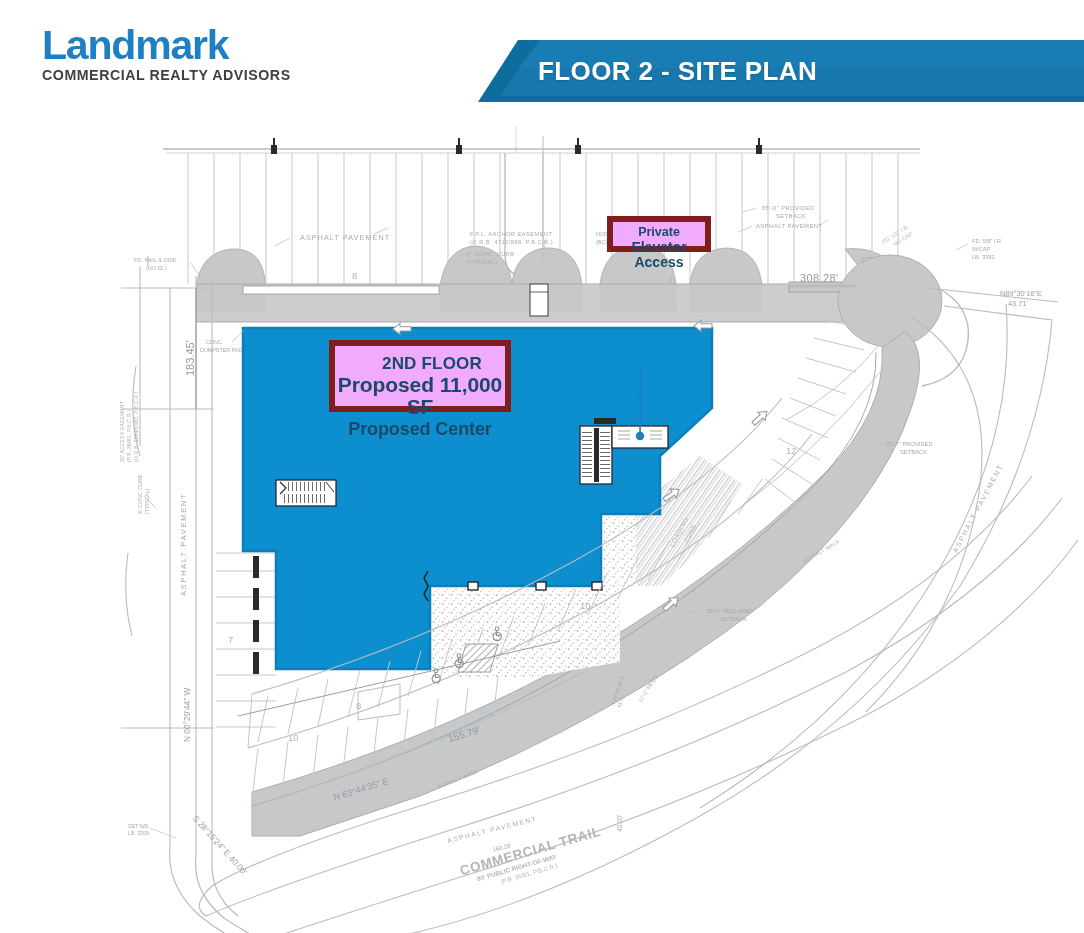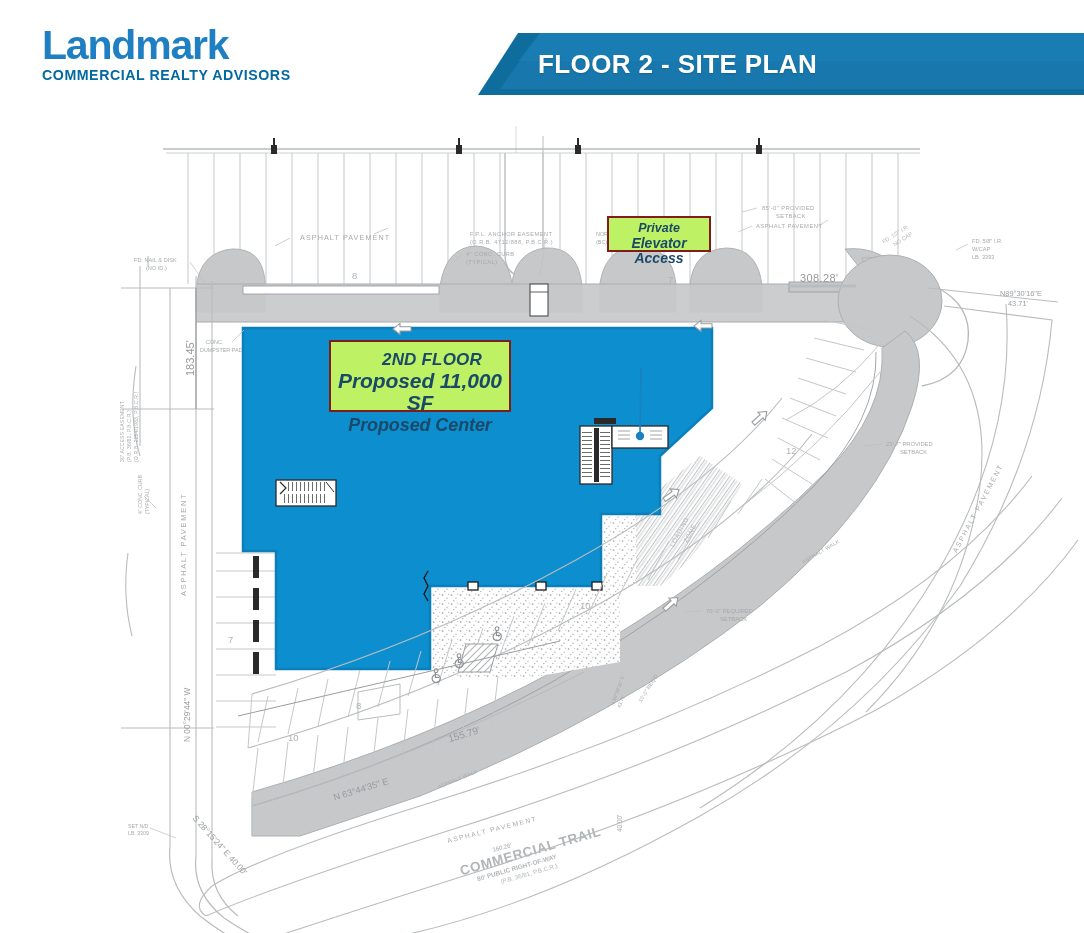--- a/index.html
+++ b/index.html
@@ -10,39 +10,39 @@
   }
   
   #header{position:absolute;left:0;top:0;width:1084px;height:100px;}
   #logo{position:absolute;left:42px;top:24px;}
   #logo-main{
     font-size:41px;font-weight:bold;letter-spacing:-1.2px;line-height:42px;
     color:#1e7fc2;font-family:"Liberation Sans","DejaVu Sans",sans-serif;
   }
   #logo-sub{
     font-size:14.2px;font-weight:bold;letter-spacing:0.55px;line-height:16px;
-    color:#0369a1;margin-top:1px;
+    color:#404040;margin-top:1px;
   }
   #title-banner{
-    position:absolute;left:478px;top:33px;width:606px;height:55px;
+    position:absolute;left:478px;top:40px;width:606px;height:55px;
   }
   #title-banner svg{display:block;}
   #title-text{
     position:absolute;left:60px;top:16px;
     font-size:26px;font-weight:bold;letter-spacing:0.4px;color:#ffffff;
     text-shadow:0 1px 2px rgba(0,0,0,.18);
     white-space:nowrap;
   }
   
   #plan{position:absolute;left:0;top:116px;width:924px;height:833px;}
   #plan svg{display:block;}
   
   .callout{
-    position:absolute;background:#bef264;border:2px solid #7f1d1d;
-    text-align:center;color:#1b4a69;box-sizing:border-box;font-style:italic;
+    position:absolute;background:#f0abfc;border:6px solid #7f1d1d;
+    text-align:center;color:#1b4a69;box-sizing:border-box;
   }
   #callout-floor{
     left:329px;top:340px;width:182px;height:72px;padding-top:7px;
   }
   #callout-floor .l1{font-size:17px;font-weight:bold;line-height:21px;letter-spacing:.2px;margin-left:24px;}
   #callout-floor .l2{font-size:21px;font-weight:bold;line-height:22px;letter-spacing:-.1px;}
   #callout-floor .l3{font-size:18px;font-weight:bold;line-height:22px;letter-spacing:-.1px;}
   #callout-elev{
     left:607px;top:216px;width:104px;height:36px;padding-top:3px;
   }

